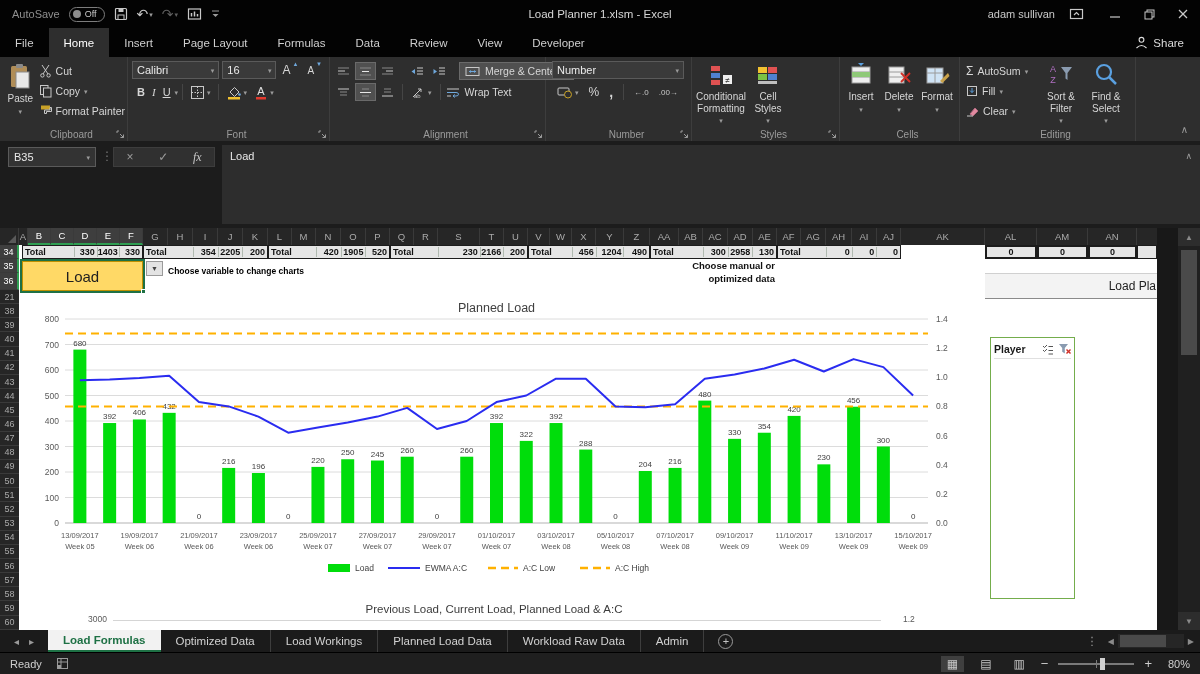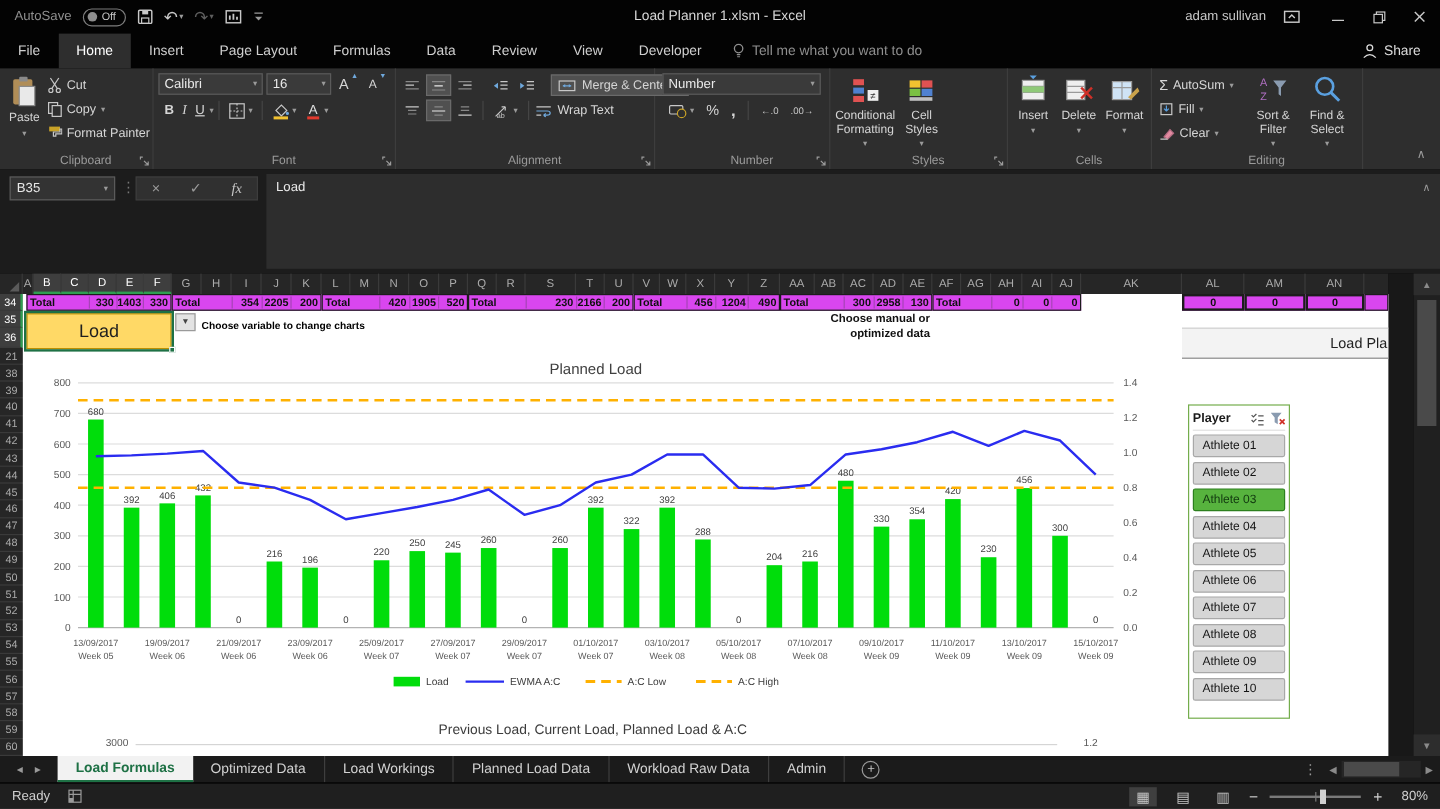--- a/index.html
+++ b/index.html
@@ -52,21 +52,21 @@
 #corner:after{content:"";position:absolute;right:2px;bottom:2px;border-left:8px solid transparent;border-bottom:8px solid #5a5a5a}
 #gutter{left:0;top:245px;width:19px;height:385px;background:#262626;display:flex;flex-direction:column}
 .rown{border-bottom:1px solid #3a3a3a;display:flex;align-items:center;justify-content:center;font-size:9px;color:#ababab;flex:none}
 .rown.sel{background:#3e3e3e;color:#fff;border-right:2px solid #2f9e52}
 #gapstrip{left:1157px;top:228px;width:21px;height:402px;background:#181818}
 #vscroll{left:1178px;top:228px;width:22px;height:402px;background:#202020}
 .sbtn{position:absolute;left:0;width:22px;height:18px;background:#2d2d2d;display:flex;align-items:center;justify-content:center;color:#8a8a8a;font-size:8px}
 #vthumb{position:absolute;left:3px;top:22px;width:16px;height:105px;background:#4a4a4a}
 
 #grid{left:19px;top:245px;width:1138px;height:385px;background:#ffffff;overflow:hidden}
-.tseg{position:absolute;top:0;height:14px;background:#d946ef;border:1px solid #1c1c1c;display:flex;align-items:center;font-size:9px;font-weight:bold;color:#101010}
+.tseg{position:absolute;top:0;height:14px;background:#e5e5e5;border:1px solid #1c1c1c;display:flex;align-items:center;font-size:9px;font-weight:bold;color:#101010}
 .tseg .tl{padding-left:2px;overflow:hidden}
 .tseg .tv{text-align:right;padding-right:2px;border-left:1px solid rgba(20,60,20,.25);overflow:hidden}
 #load-btn{left:3px;top:16px;width:121px;height:30px;background:#ffd966;border:1px solid #bf9000;outline:2px solid #1e7145;display:flex;align-items:center;justify-content:center;font-size:15px;color:#1f1f1f}
 #load-handle{left:122px;top:44px;width:5px;height:5px;background:#1e7145;border:1px solid #fff}
 #dd-btn{left:127px;top:16px;width:17px;height:15px;background:#e3e3e3;border:1px solid #9a9a9a;display:flex;align-items:center;justify-content:center;font-size:7px;color:#444}
 #var-caption{left:149px;top:21px;font-size:8.5px;font-weight:bold;color:#000}
 #manual-caption{left:611px;top:15px;width:145px;text-align:right;font-size:9.5px;font-weight:600;color:#111;line-height:1.35}
 #manual-btn{left:758px;top:13px;width:124px;height:34px;background:#17a94e;border:2px solid #0d0d0d;display:flex;align-items:center;justify-content:center;font-size:10.5px;font-weight:600;color:#d9f0dc}
 #corner-box{left:966px;top:28px;width:172px;height:26px;background:#f3f3f3;border-top:1px solid #d0d0d0;border-bottom:1px solid #8a8a8a;display:flex;align-items:center;justify-content:flex-end;font-size:12px;color:#222;overflow:hidden;padding-right:1px;white-space:nowrap}
 #chartwrap{left:11px;top:55px;width:935px;height:285px}
@@ -179,30 +179,20 @@
       <div class="rtab">File</div>
       <div class="rtab active">Home</div>
       <div class="rtab">Insert</div>
       <div class="rtab">Page Layout</div>
       <div class="rtab">Formulas</div>
       <div class="rtab">Data</div>
       <div class="rtab">Review</div>
       <div class="rtab">View</div>
       <div class="rtab">Developer</div>
     </div>
-  <div id="tellme">
-    <span>
-        <svg width="11" height="13" viewBox="0 0 11 13">
-          <circle cx="5.5" cy="4.5" r="3.5" fill="none" stroke="#8f8f8f" stroke-width="1.1"></circle>
-          <line x1="4" y1="9.5" x2="7" y2="9.5" stroke="#8f8f8f"></line>
-          <line x1="4.3" y1="11.3" x2="6.7" y2="11.3" stroke="#8f8f8f"></line>
-        </svg>
-      </span>
-    <span>Tell me what you want to do</span>
-  </div>
   <div id="share">
     <span>
         <svg width="13" height="13" viewBox="0 0 13 13">
           <circle cx="6.5" cy="3.8" r="2.4" fill="none" stroke="#dcdcdc" stroke-width="1.1"></circle>
           <path d="M1.5 12 Q6.5 7 11.5 12" fill="none" stroke="#dcdcdc" stroke-width="1.1"></path>
         </svg>
       </span>
     <span>Share</span>
   </div>
 </div>
@@ -863,32 +853,20 @@
           </span>
         <span>
             <svg width="13" height="12" viewBox="0 0 13 12">
               <path d="M1 1 H10 L6.8 5 V10.5 L4.2 8.8 V5 Z" fill="#8a9bb0"></path>
               <line x1="8.5" y1="6.5" x2="12.5" y2="10.5" stroke="#d03028" stroke-width="1.4"></line>
               <line x1="12.5" y1="6.5" x2="8.5" y2="10.5" stroke="#d03028" stroke-width="1.4"></line>
             </svg>
           </span>
       </span>
     </div>
-    <div id="slicer-items">
-        <div class="slitem">Athlete 01</div>
-        <div class="slitem">Athlete 02</div>
-        <div class="slitem sel">Athlete 03</div>
-        <div class="slitem">Athlete 04</div>
-        <div class="slitem">Athlete 05</div>
-        <div class="slitem">Athlete 06</div>
-        <div class="slitem">Athlete 07</div>
-        <div class="slitem">Athlete 08</div>
-        <div class="slitem">Athlete 09</div>
-        <div class="slitem">Athlete 10</div>
-      </div>
   </div>
   <div id="chart2-title" class="abs">Previous Load, Current Load, Planned Load &amp; A:C</div>
   <div id="chart2-left" class="abs">3000</div>
   <div id="chart2-line" class="abs"></div>
   <div id="chart2-right" class="abs">1.2</div>
 </div>
 
 <div id="sheettabs" class="abs">
   <div id="tabnav">
     <span>◂</span>

